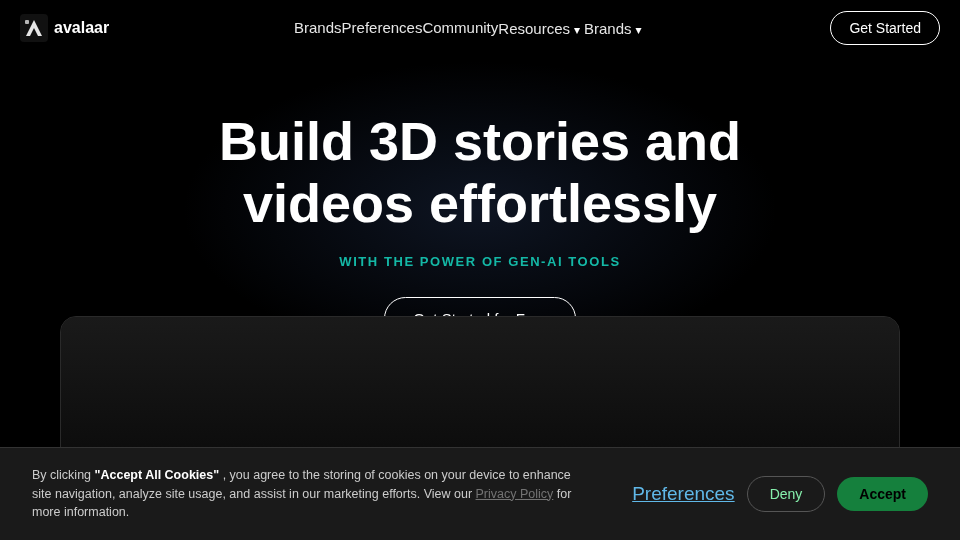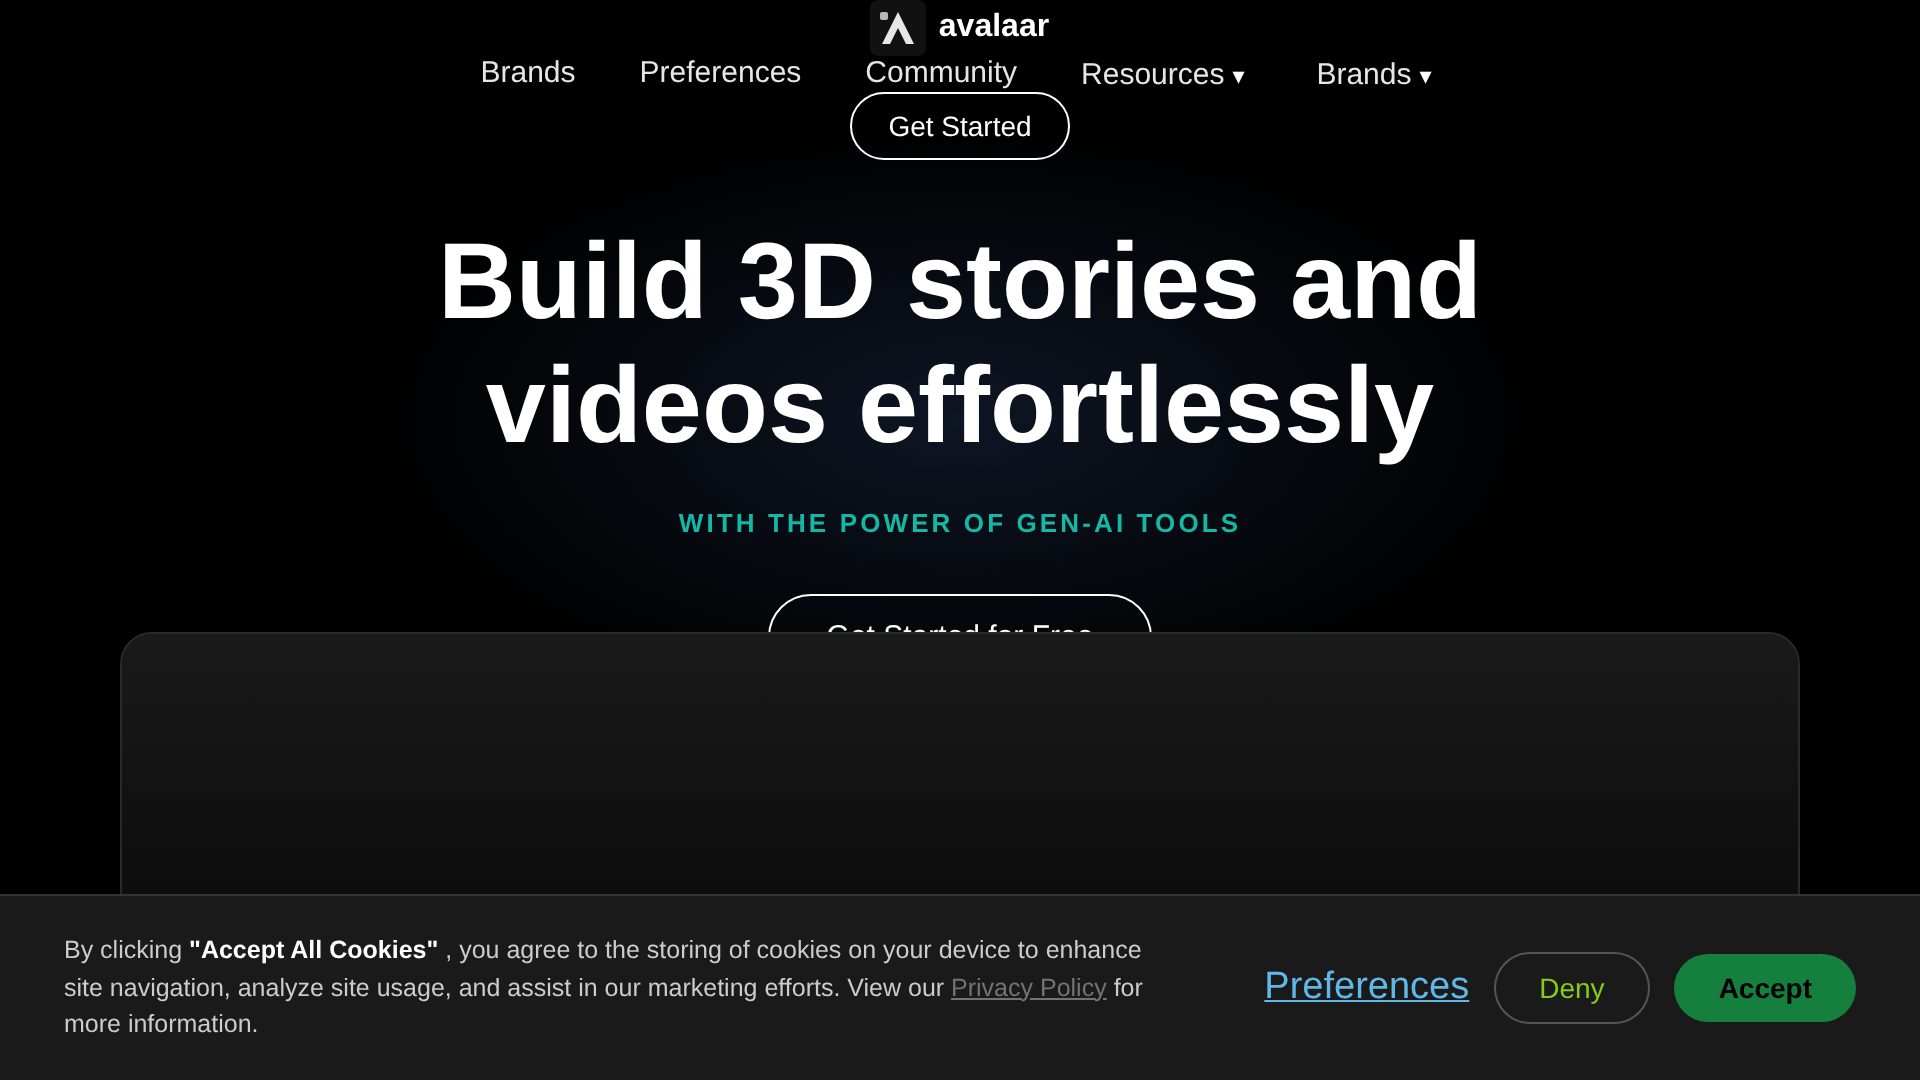--- a/index.html
+++ b/index.html
@@ -15,40 +15,38 @@
     }
 
     
     nav {
       position: absolute;
       top: 0; left: 0; right: 0;
       height: 56px;
       display: flex;
       align-items: center;
       justify-content: space-between;
-      padding: 0 32px;
+      padding: 0 20px;
       z-index: 10;
-      flex-direction: column;
     }
 
     .nav-logo {
       display: flex;
       align-items: center;
       gap: 6px;
     }
 
     .nav-logo-icon {
       width: 28px;
       height: 28px;
     }
 
     .nav-links {
       display: flex;
       align-items: center;
-      gap: 32px;
       list-style: none;
     }
 
     .nav-links a {
       color: #fff;
       text-decoration: none;
       font-size: 15px;
       font-weight: 400;
       opacity: 0.9;
     }
@@ -200,21 +198,21 @@
       text-decoration: underline;
       cursor: pointer;
       white-space: nowrap;
       background: none;
       border: none;
       padding: 0;
     }
 
     .cookie-deny {
       background: transparent;
-      color: #84cc16;
+      color: #86efac;
       border: 1.5px solid #555;
       padding: 9px 22px;
       border-radius: 999px;
       font-size: 14px;
       font-weight: 500;
       cursor: pointer;
       white-space: nowrap;
       text-align: right;
     }
 

